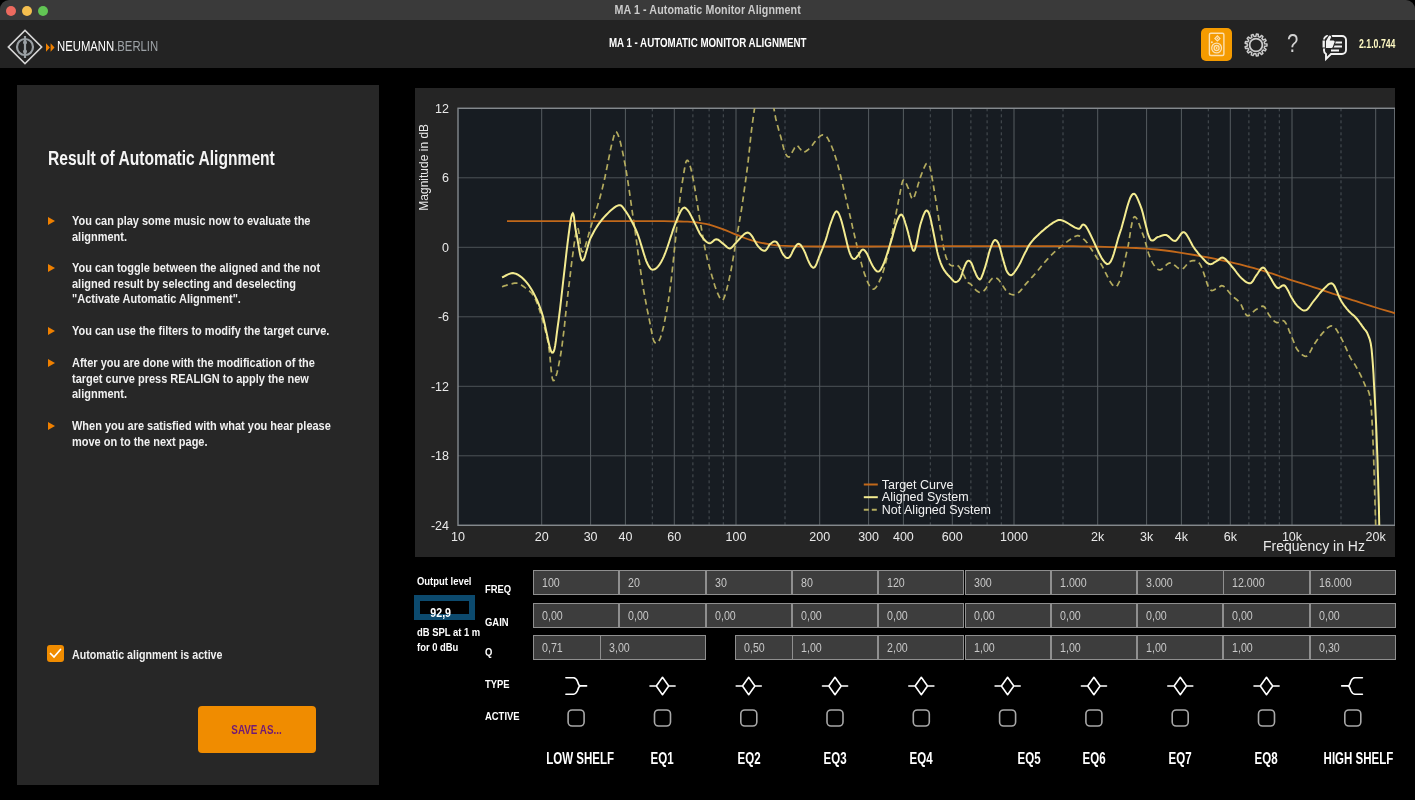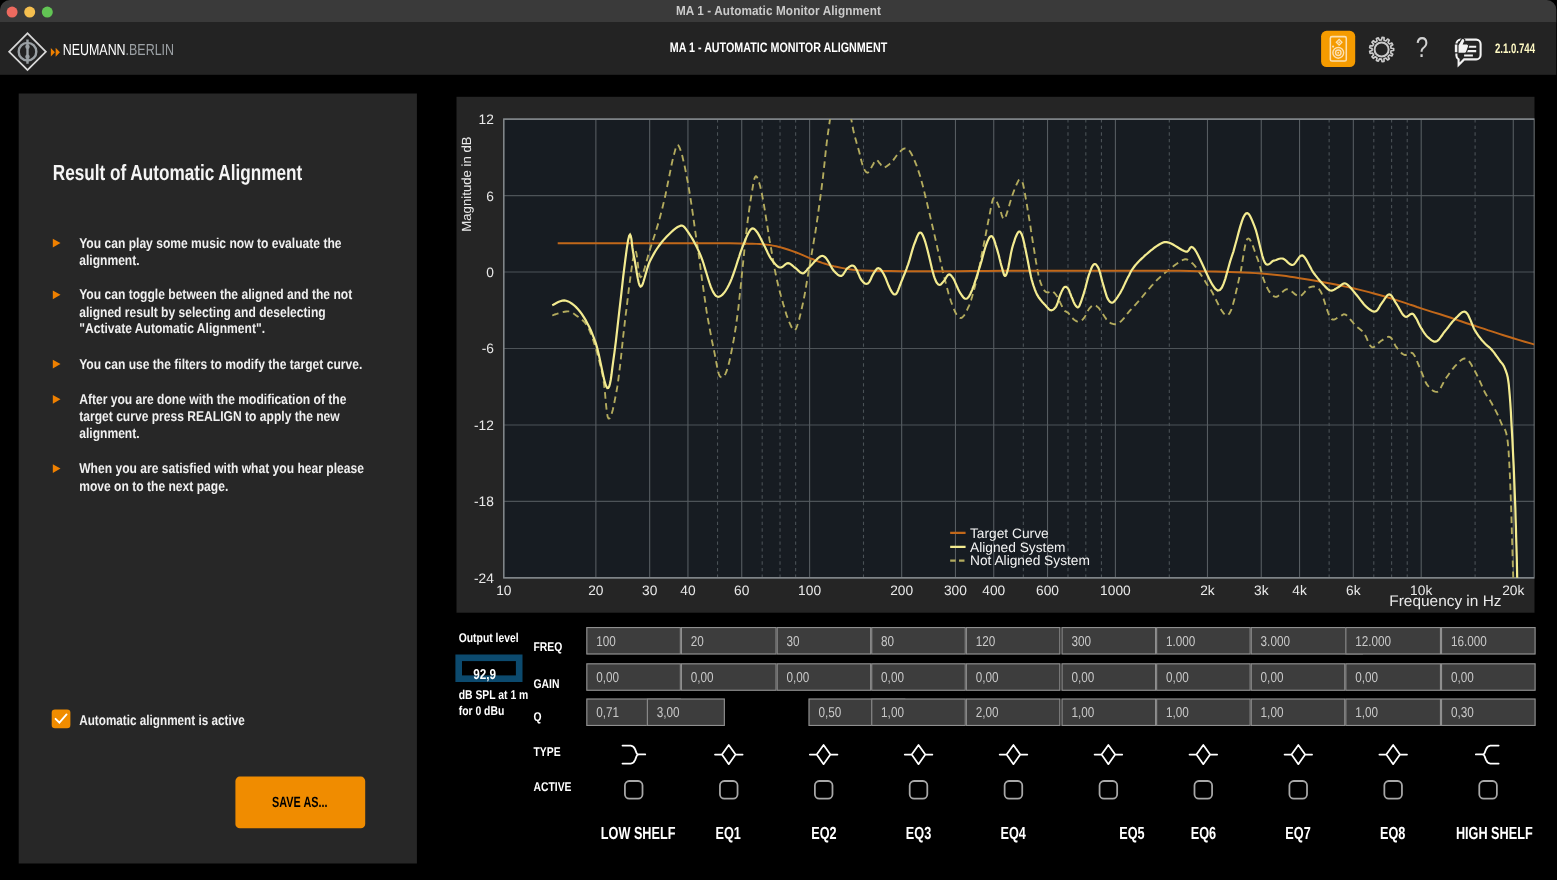--- a/index.html
+++ b/index.html
@@ -32,21 +32,21 @@
 .btxt { position:absolute; left:24px; top:0; }
 .bullet .cond { transform:scaleX(0.845); }
 #chk { position:absolute; left:47px; top:645px; width:17px; height:17px; background:#f08c00;
   border-radius:3px; }
 #chk svg { position:absolute; left:2px; top:3px; }
 #chktxt { position:absolute; left:72px; top:647px; font-size:13px; font-weight:bold; color:#f0f0f0; }
 .btn { position:absolute; top:706px; width:118px; height:47px; border-radius:4px;
   font-size:13.5px; font-weight:bold; text-align:center; line-height:47px; }
 .btn .condc { transform:scaleX(0.73); }
 #btn-realign { left:47px; background:#585858; color:#9b9b9b; }
-#btn-save { left:214px; background:#f08c00; color:#000000; }
+#btn-save { left:198px; background:#f08c00; color:#701a75; }
 #chartpanel { position:absolute; left:415px; top:88px; width:980px;
   height:469px; background:#252525; }
 #outlvl { position:absolute; left:417px; top:575px; font-size:11.5px; font-weight:bold; color:#fff; }
 #outbox { position:absolute; left:414px; top:595px; width:61px; height:25px; background:#000;
   border:6px solid #0c4a6e; color:#fff; font-size:13px; font-weight:bold;
   text-align:left; padding-left:8px; line-height:24px; }
 #outunit { position:absolute; left:417px; top:625px; font-size:11.5px; font-weight:bold;
   color:#fff; line-height:14.5px; }
 .rowlab { position:absolute; left:485px; font-size:11.5px; font-weight:bold; color:#fff; }
 .eqbox { position:absolute; height:25px; background:#3d3d3d; border:1px solid #8f8f8f;
@@ -251,21 +251,21 @@
     <div class="eqbox" style="left:619.3px;top:602.5px;width:86.3px"><span class="cond">0,00</span></div>
     <div class="eqbox" style="left:705.6px;top:602.5px;width:86.3px"><span class="cond">0,00</span></div>
     <div class="eqbox" style="left:791.9px;top:602.5px;width:86.3px"><span class="cond">0,00</span></div>
     <div class="eqbox" style="left:878.2px;top:602.5px;width:86.3px"><span class="cond">0,00</span></div>
     <div class="eqbox" style="left:964.5px;top:602.5px;width:86.3px"><span class="cond">0,00</span></div>
     <div class="eqbox" style="left:1050.8px;top:602.5px;width:86.3px"><span class="cond">0,00</span></div>
     <div class="eqbox" style="left:1137.1px;top:602.5px;width:86.3px"><span class="cond">0,00</span></div>
     <div class="eqbox" style="left:1223.4px;top:602.5px;width:86.3px"><span class="cond">0,00</span></div>
     <div class="eqbox" style="left:1309.7px;top:602.5px;width:86.3px"><span class="cond">0,00</span></div>
     <div class="eqbox" style="left:533.0px;top:635px;width:86.3px"><span class="cond">0,71</span></div>
-    <div class="eqbox" style="left:588px;top:635px;width:71px"><span class="cond">3,00</span></div>
+    <div class="eqbox" style="left:600px;top:635px;width:106px"><span class="cond">3,00</span></div>
     <div class="eqbox" style="left:735px;top:635px;width:88px"><span class="cond">0,50</span></div>
     <div class="eqbox" style="left:791.9px;top:635px;width:86.3px"><span class="cond">1,00</span></div>
     <div class="eqbox" style="left:878.2px;top:635px;width:86.3px"><span class="cond">2,00</span></div>
     <div class="eqbox" style="left:964.5px;top:635px;width:86.3px"><span class="cond">1,00</span></div>
     <div class="eqbox" style="left:1050.8px;top:635px;width:86.3px"><span class="cond">1,00</span></div>
     <div class="eqbox" style="left:1137.1px;top:635px;width:86.3px"><span class="cond">1,00</span></div>
     <div class="eqbox" style="left:1223.4px;top:635px;width:86.3px"><span class="cond">1,00</span></div>
     <div class="eqbox" style="left:1309.7px;top:635px;width:86.3px"><span class="cond">0,30</span></div>
 <svg width="1415" height="800" viewBox="0 0 1415 800" style="position:absolute;left:0;top:0;pointer-events:none">
       <path d="M565.9,677.8 h7.6 q2.6,0.3 3.9,3.4 l1.2,3.2 q0.5,1.4 1.6,1.5 h6.4 M565.9,694.2 h7.6 q2.6,-0.3 3.9,-3.4 l1.2,-3.2 q0.5,-1.4 1.6,-1.5" fill="none" stroke="#fff" stroke-width="1.6" stroke-linejoin="round" stroke-linecap="round"></path>

